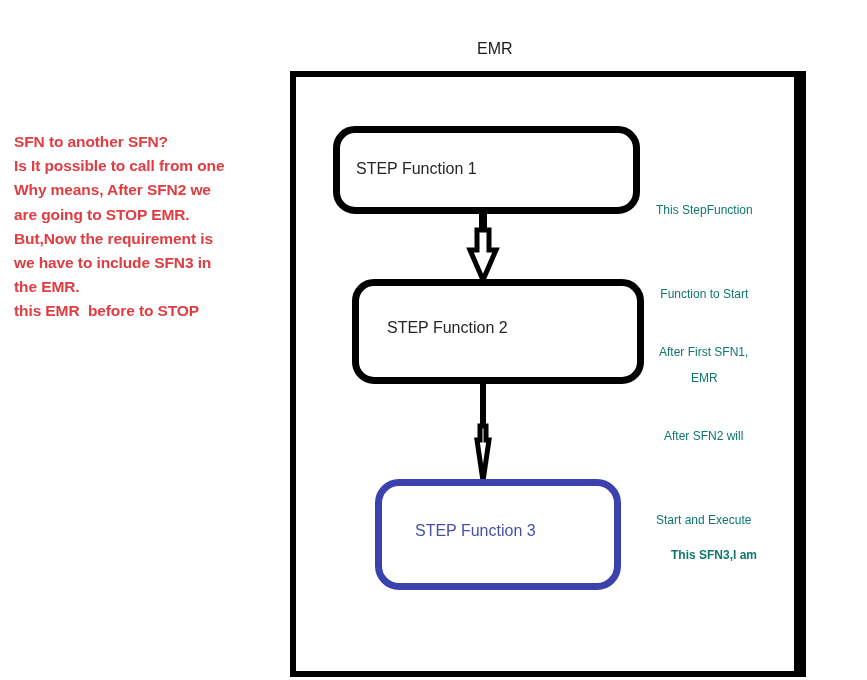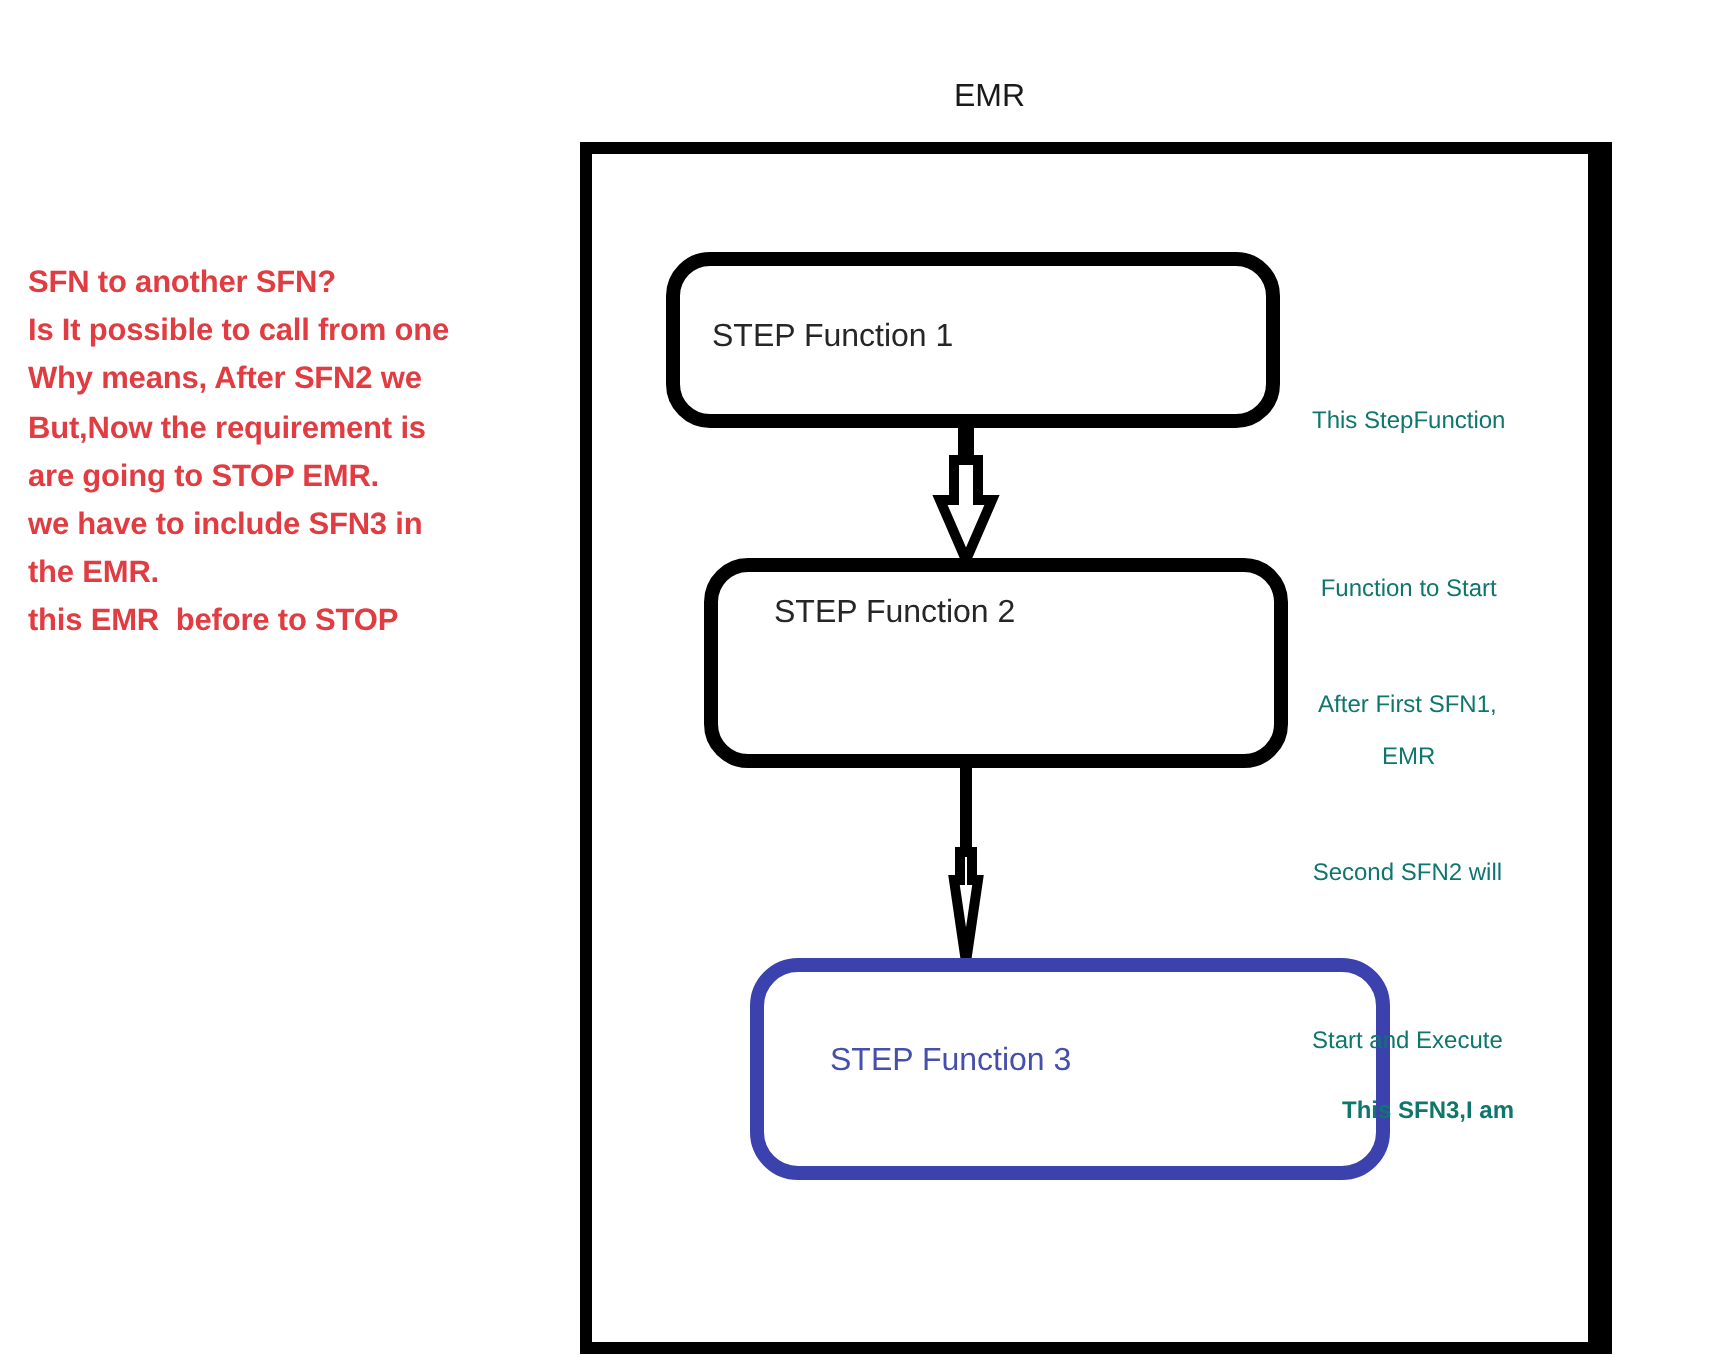--- a/index.html
+++ b/index.html
@@ -76,28 +76,28 @@
 
   #step-box-2 {
     left: 352px;
     top: 279px;
     width: 292px;
     height: 105px;
     border: 7px solid #000000;
   }
   #step-box-2 .step-label {
     left: 28px;
-    top: 12px;
+    top: 33px;
     color: #262626;
   }
 
   #step-box-3 {
     left: 375px;
     top: 479px;
-    width: 320px;
+    width: 246px;
     height: 111px;
     border: 7px solid #3b41ad;
     border-radius: 24px;
   }
   #step-box-3 .step-label {
     left: 33px;
     top: 36px;
     color: #4650ab;
   }
 
@@ -135,22 +135,22 @@
     background: #000000;
   }
 </style>
 </head>
 <body>
 
 <div id="note-block">
   <div class="note-line">SFN to another SFN?</div>
   <div class="note-line">Is It possible to call from one</div>
   <div class="note-line">Why means, After SFN2 we</div>
+  <div class="note-line">are going to STOP EMR.</div>
   <div class="note-line">But,Now the requirement is</div>
-  <div class="note-line">are going to STOP EMR.</div>
   <div class="note-line">we have to include SFN3 in</div>
   <div class="note-line">the EMR.</div>
   <div class="note-line">this EMR  before to STOP</div>
 </div>
 
 <div id="emr-title">EMR</div>
 
 <div id="emr-box"></div>
 
 <div class="step-box" id="step-box-1">
@@ -176,21 +176,21 @@
 </div>
 
 <div class="side-note" id="side-note-1">
   <div>This StepFunction</div>
   <div>Function to Start</div>
   <div>EMR</div>
 </div>
 
 <div class="side-note" id="side-note-2">
   <div>After First SFN1,</div>
-  <div>Second SFN2 will</div>
+  <div>After SFN2 will</div>
   <div>Start and Execute</div>
 </div>
 
 <div class="side-note" id="side-note-3">
   <div>This SFN3,I am</div>
   
 </div>
 
 <div id="emr-right-edge-cover"></div>
 

